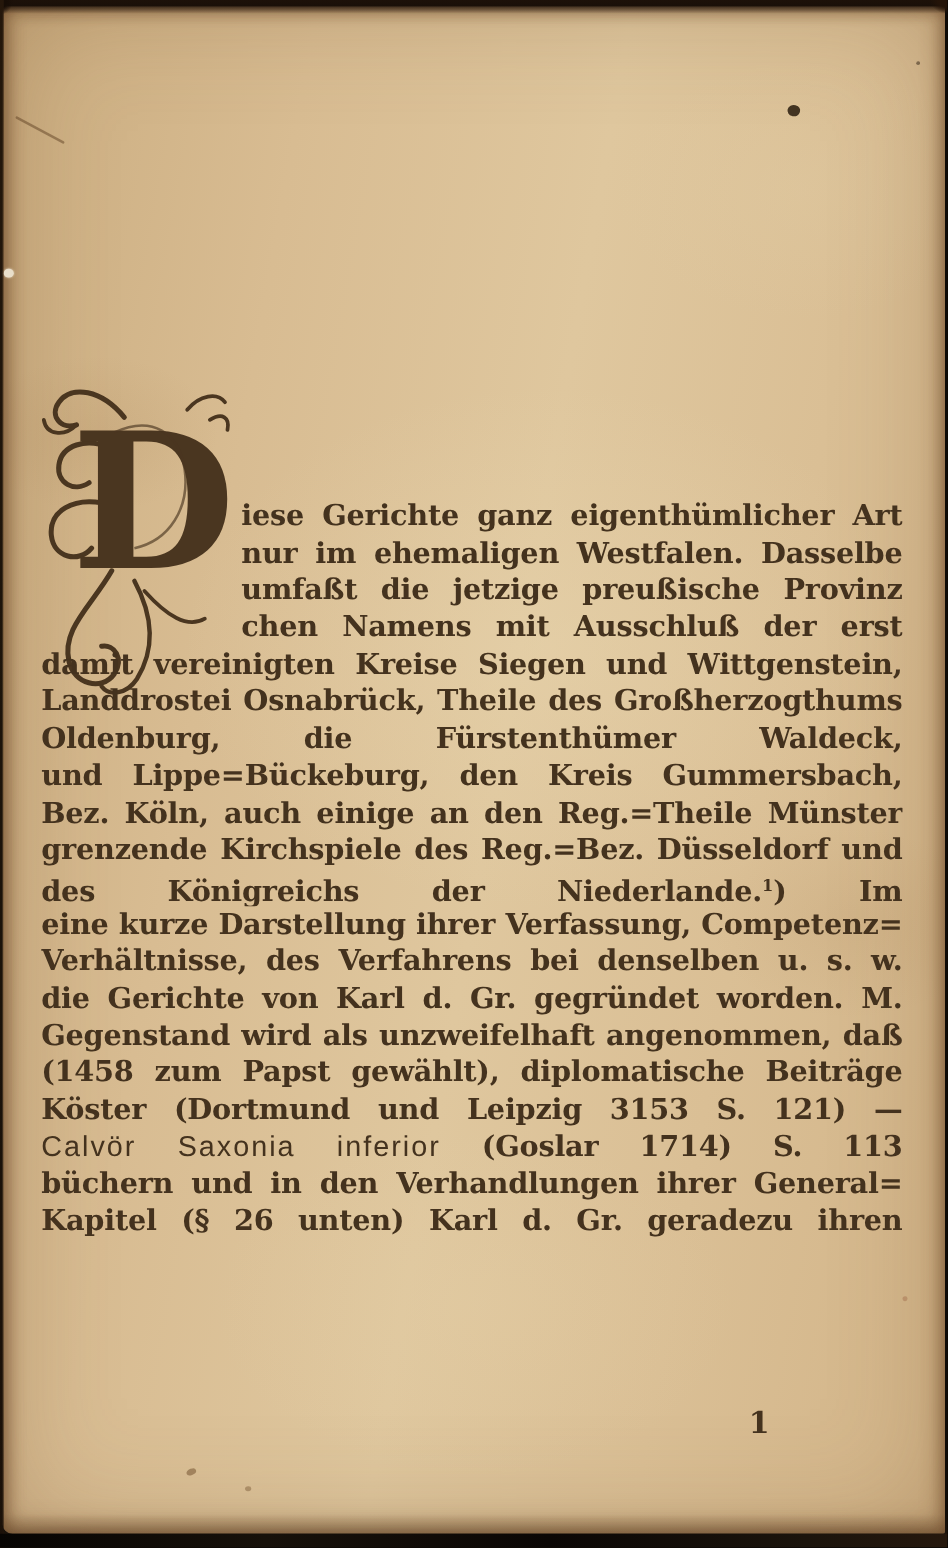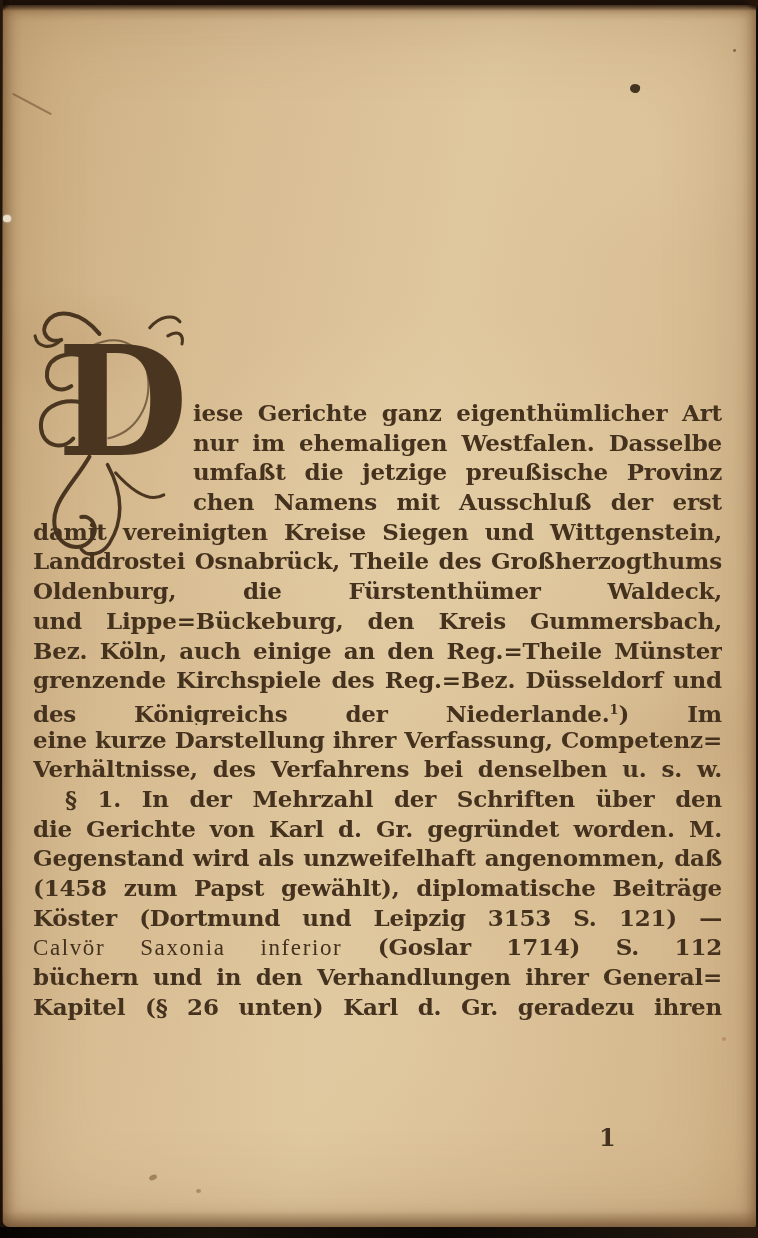--- a/index.html
+++ b/index.html
@@ -41,21 +41,21 @@
   .spot-e{left:720px;top:1032px;width:4px;height:4px;opacity:.3;background:#8a4a30;}
 
   .initial{position:absolute;left:27px;top:300px;width:156px;height:258px;}
   .text-block{position:absolute;left:31px;top:393px;width:689px;color:#44321e;
          font-size:23px;font-weight:bold;letter-spacing:-0.2px;}
   .line{height:29.7px;line-height:29.7px;text-align:justify;text-align-last:justify;
         overflow:hidden;white-space:normal;}
   .line.ind{margin-left:160px;}
   .line.ind2{margin-left:32px;}
   .sup{font-size:13px;vertical-align:8px;letter-spacing:0;}
-  .antiqua{font-weight:normal;font-family:Liberation Serif, serif;letter-spacing:1.6px;}
+  .antiqua{font-weight:normal;font-family:Liberation Sans, sans-serif;letter-spacing:1.6px;}
   .page-number{position:absolute;left:597px;top:1118px;width:30px;height:30px;
         color:#44321e;font-size:24px;font-weight:bold;line-height:30px;}
 </style>
 </head>
 <body>
 
 <div class="scene">
   <div class="paper">
 
     <div class="scratch"></div>
@@ -91,26 +91,25 @@
         <div class="line ind">chen Namens mit Ausschluß der erst 1816</div>
         <div class="line">damit vereinigten Kreise Siegen und Wittgenstein, die</div>
         <div class="line">Landdrostei Osnabrück, Theile des Großherzogthums</div>
         <div class="line">Oldenburg, die Fürstenthümer Waldeck, Lippe=Detmold</div>
         <div class="line">und Lippe=Bückeburg, den Kreis Gummersbach, Reg.=</div>
         <div class="line">Bez. Köln, auch einige an den Reg.=Theile Münster</div>
         <div class="line">grenzende Kirchspiele des Reg.=Bez. Düsseldorf und</div>
         <div class="line"><span>des Königreichs der Niederlande.</span><span class="sup">1</span><span>)  Im Nachstehenden</span></div>
         <div class="line">eine kurze Darstellung ihrer Verfassung, Competenz=</div>
         <div class="line">Verhältnisse, des Verfahrens bei denselben u. s. w.</div>
-        <div class="line ind2">§ 1.  In der Mehrzahl der Schriften über den</div>
         <div class="line">die Gerichte von Karl d. Gr. gegründet worden.  M.</div>
         <div class="line">Gegenstand wird als unzweifelhaft angenommen, daß</div>
         <div class="line">(1458 zum Papst gewählt), diplomatische Beiträge von</div>
         <div class="line">Köster (Dortmund und Leipzig 3153 S. 121) —</div>
-        <div class="line"><span class="antiqua">Calvör Saxonia inferior</span><span> (Goslar 1714) S. 112</span></div>
+        <div class="line"><span class="antiqua">Calvör Saxonia inferior</span><span> (Goslar 1714) S. 113</span></div>
         <div class="line">büchern und in den Verhandlungen ihrer General=</div>
         <div class="line">Kapitel (§ 26 unten) Karl d. Gr. geradezu ihren</div>
       </div>
 
     <div class="page-number">1</div>
 
     <div class="bottom-shade"></div>
   </div>
 
   <div class="edge-top"></div>

